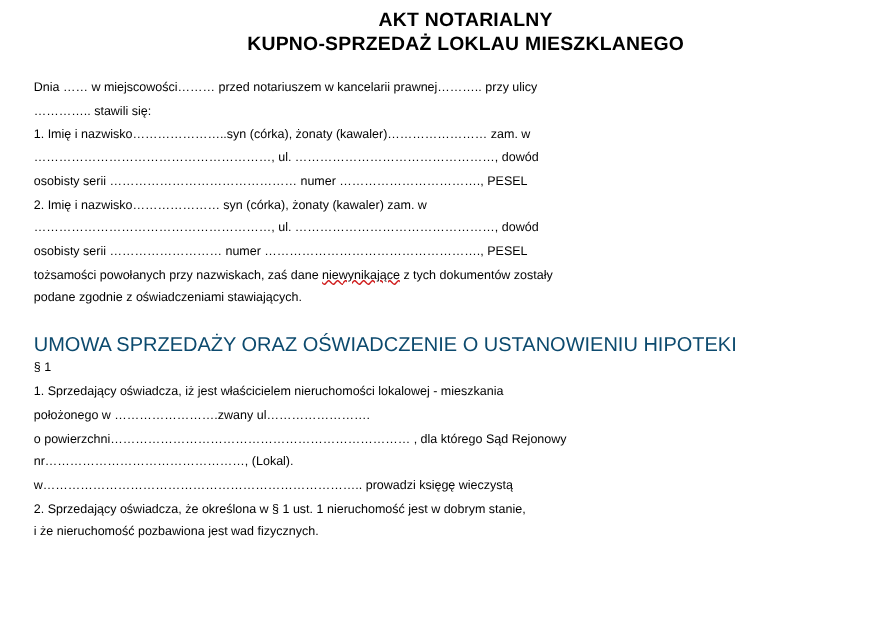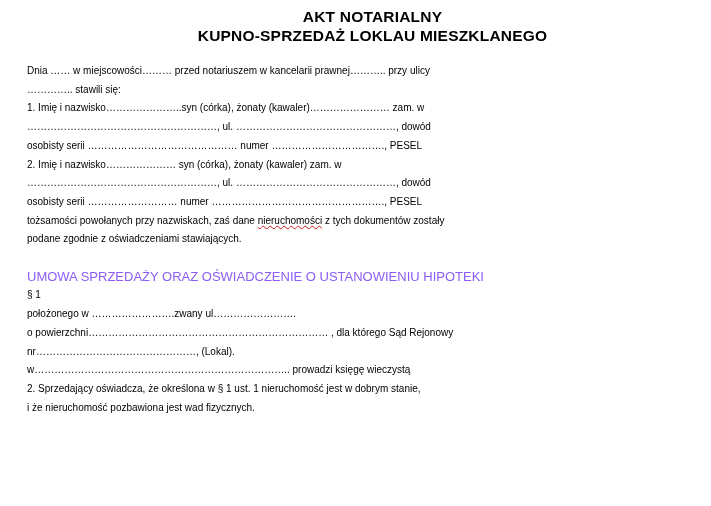--- a/index.html
+++ b/index.html
@@ -62,24 +62,24 @@
   }
 
   .txt-line.spacer {
     height: 18.7px;
     line-height: 18.7px;
   }
 
   .heading-line {
     display: block;
     font-family: "Liberation Sans", sans-serif;
-    font-size: 13px;
+    font-size: 16px;
     line-height: 18.7px;
     white-space: pre;
-    color: #8b5cf6;
+    color: #0c4a6e;
   }
 
   
   .spellerror {
     text-decoration: underline;
     text-decoration-color: #d01c1c;
     text-decoration-style: wavy;
     text-decoration-thickness: 1px;
     text-underline-offset: 1px;
   }
@@ -98,28 +98,29 @@
 
     <span class="txt-line">Dnia …… w miejscowości……… przed notariuszem w kancelarii prawnej……….. przy ulicy</span>
     <span class="txt-line">………….. stawili się:</span>
     <span class="txt-line">1. Imię i nazwisko…………………..syn (córka), żonaty (kawaler)…………………… zam. w</span>
     <span class="txt-line">…………………………………………………, ul. …………………………………………, dowód</span>
     <span class="txt-line">osobisty serii ……………………………………… numer ……………………………., PESEL</span>
     <span class="txt-line">2. Imię i nazwisko………………… syn (córka), żonaty (kawaler) zam. w</span>
     <span class="txt-line">…………………………………………………, ul. …………………………………………, dowód</span>
     <span class="txt-line">osobisty serii ……………………… numer ……………………………………………., PESEL</span>
 
-    <span class="txt-line"><span>tożsamości powołanych przy nazwiskach, zaś dane </span><span class="spellerror">nieruchomości</span><span> z tych dokumentów zostały</span></span>
+    <span class="txt-line"><span>tożsamości powołanych przy nazwiskach, zaś dane </span><span class="spellerror">niewynikające</span><span> z tych dokumentów zostały</span></span>
     <span class="txt-line">podane zgodnie z oświadczeniami stawiających.</span>
 
     <span class="txt-line spacer"> </span>
 
     <span class="heading-line">UMOWA SPRZEDAŻY ORAZ OŚWIADCZENIE O USTANOWIENIU HIPOTEKI</span>
     <span class="txt-line">§ 1</span>
 
+    <span class="txt-line">1. Sprzedający oświadcza, iż jest właścicielem nieruchomości lokalowej - mieszkania</span>
     <span class="txt-line">położonego w …………………….zwany ul…………………….</span>
     <span class="txt-line">o powierzchni……………………………………………………………… , dla którego Sąd Rejonowy</span>
     <span class="txt-line">nr…………………………………………, (Lokal).</span>
     <span class="txt-line">w………………………………………………………………….. prowadzi księgę wieczystą</span>
 
     <span class="txt-line">2. Sprzedający oświadcza, że określona w § 1 ust. 1 nieruchomość jest w dobrym stanie,</span>
     <span class="txt-line">i że nieruchomość pozbawiona jest wad fizycznych.</span>
 
   </div>
 </div>

